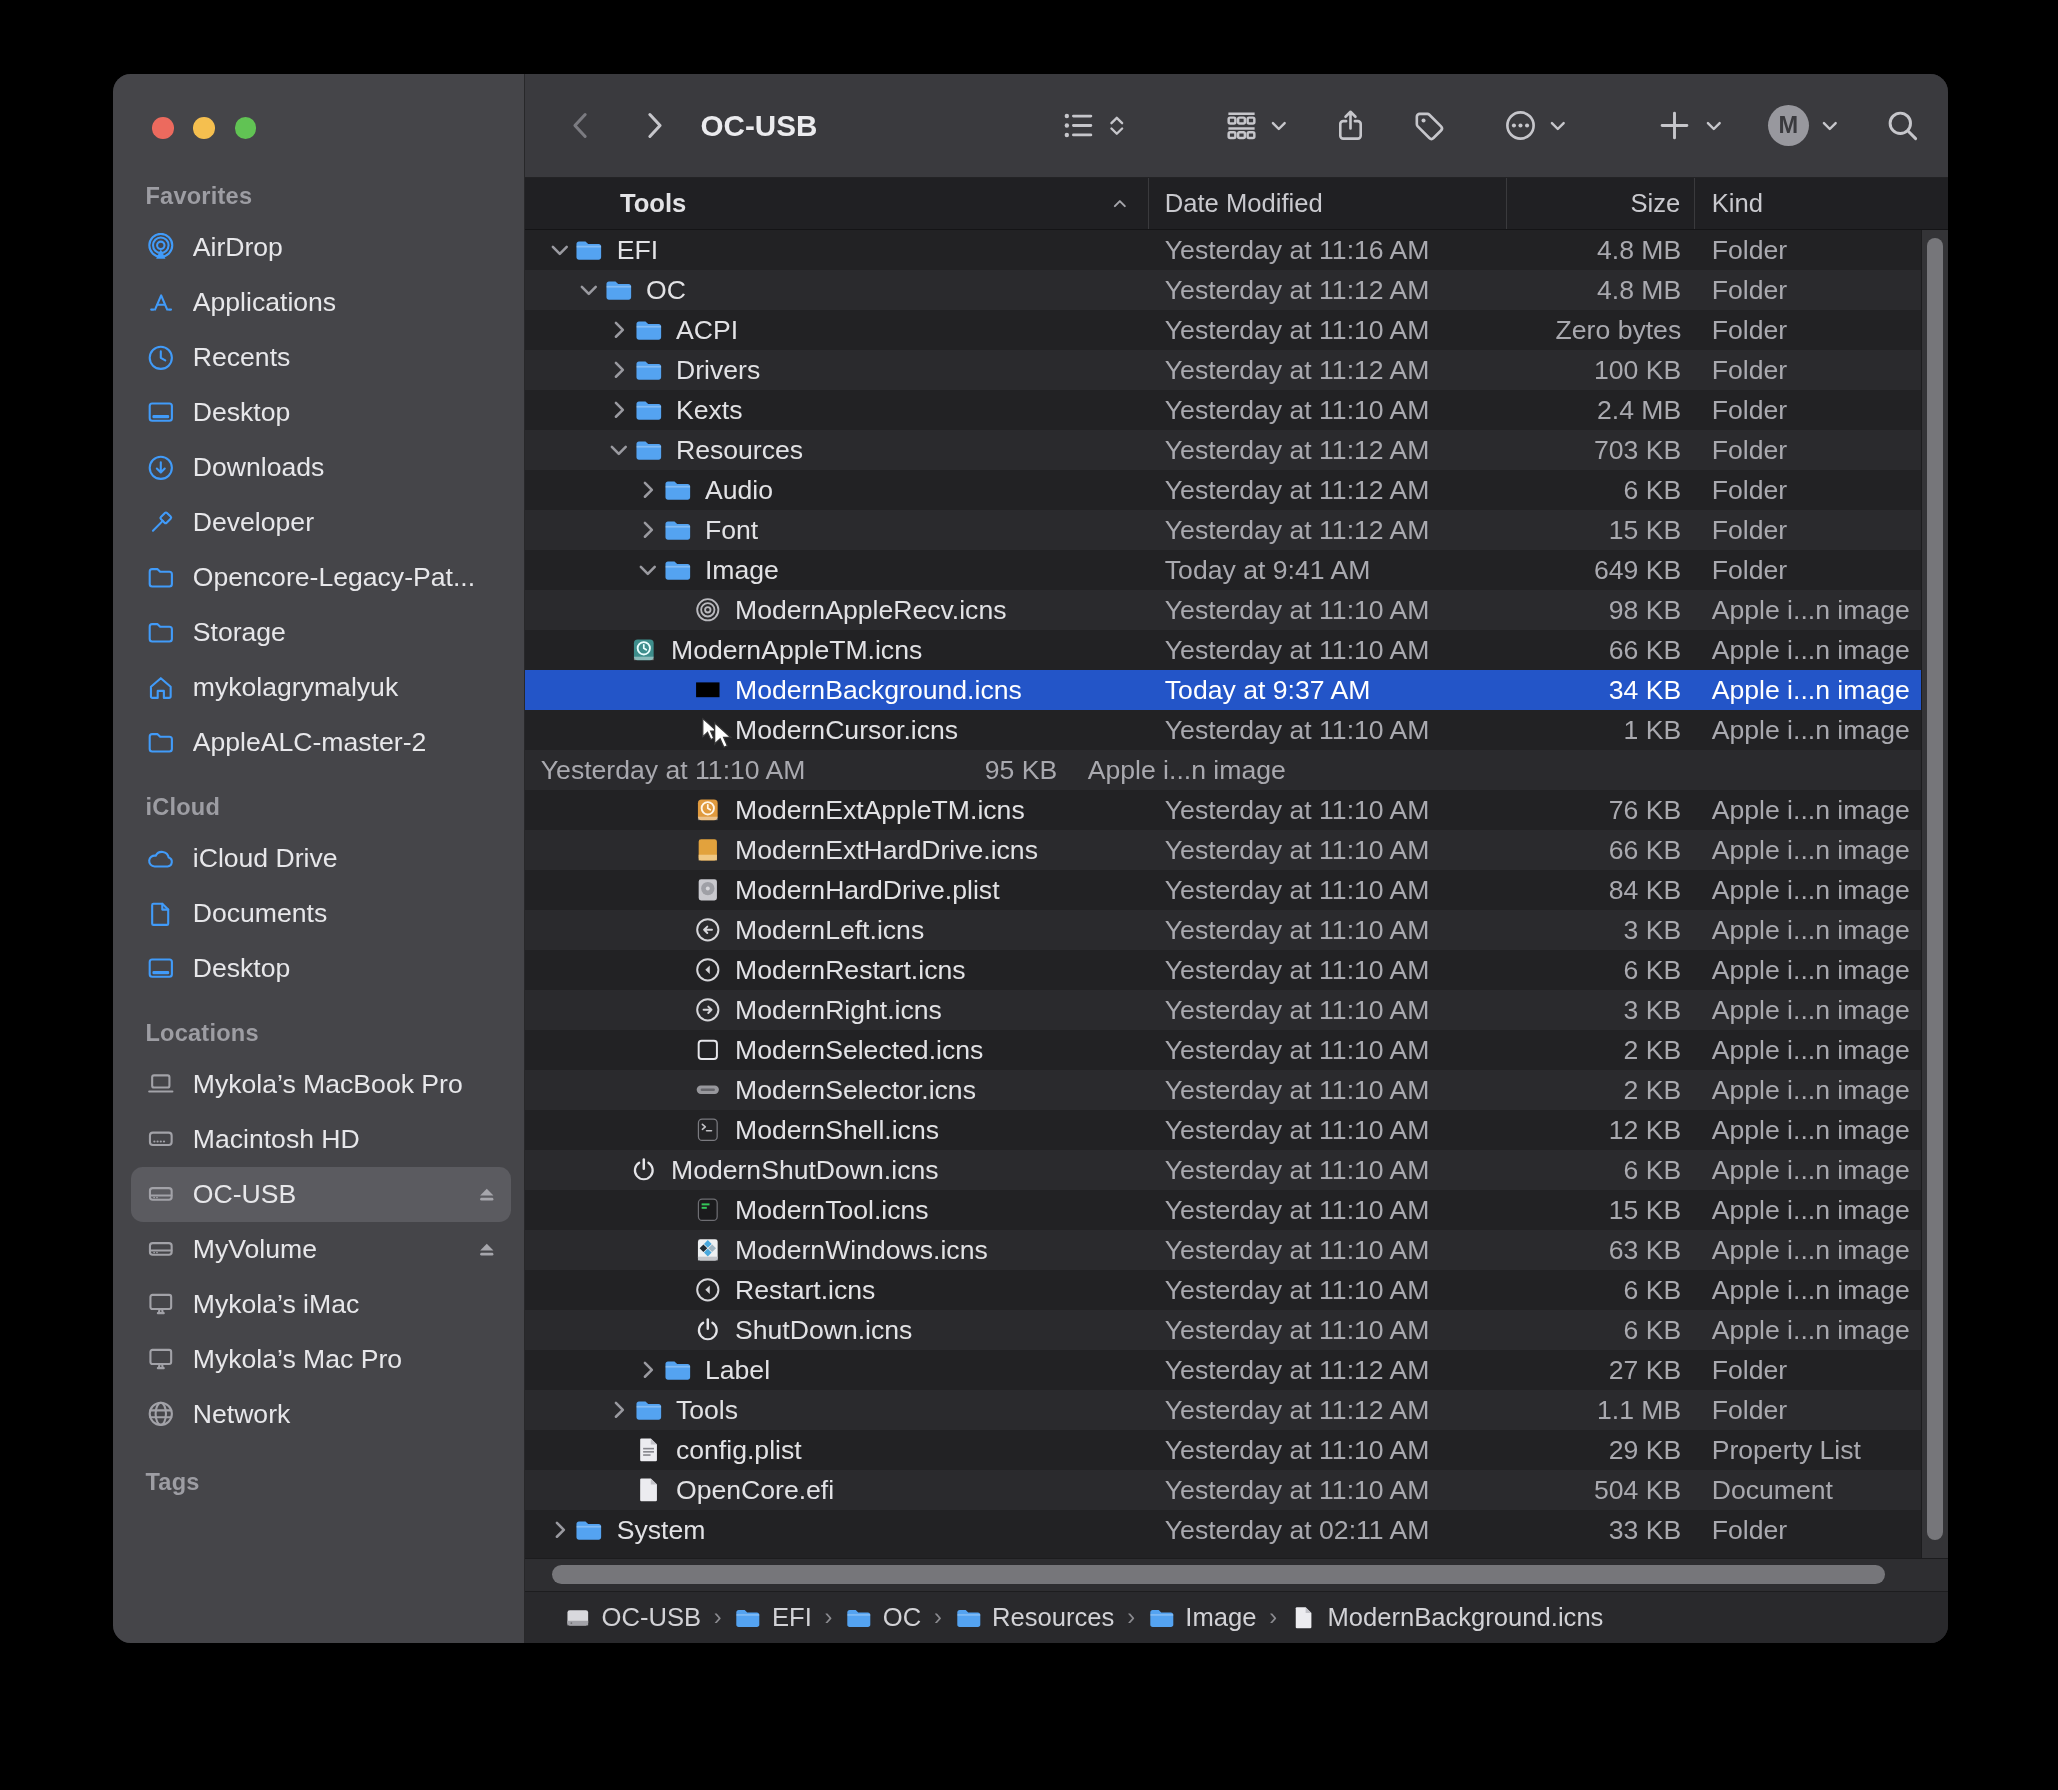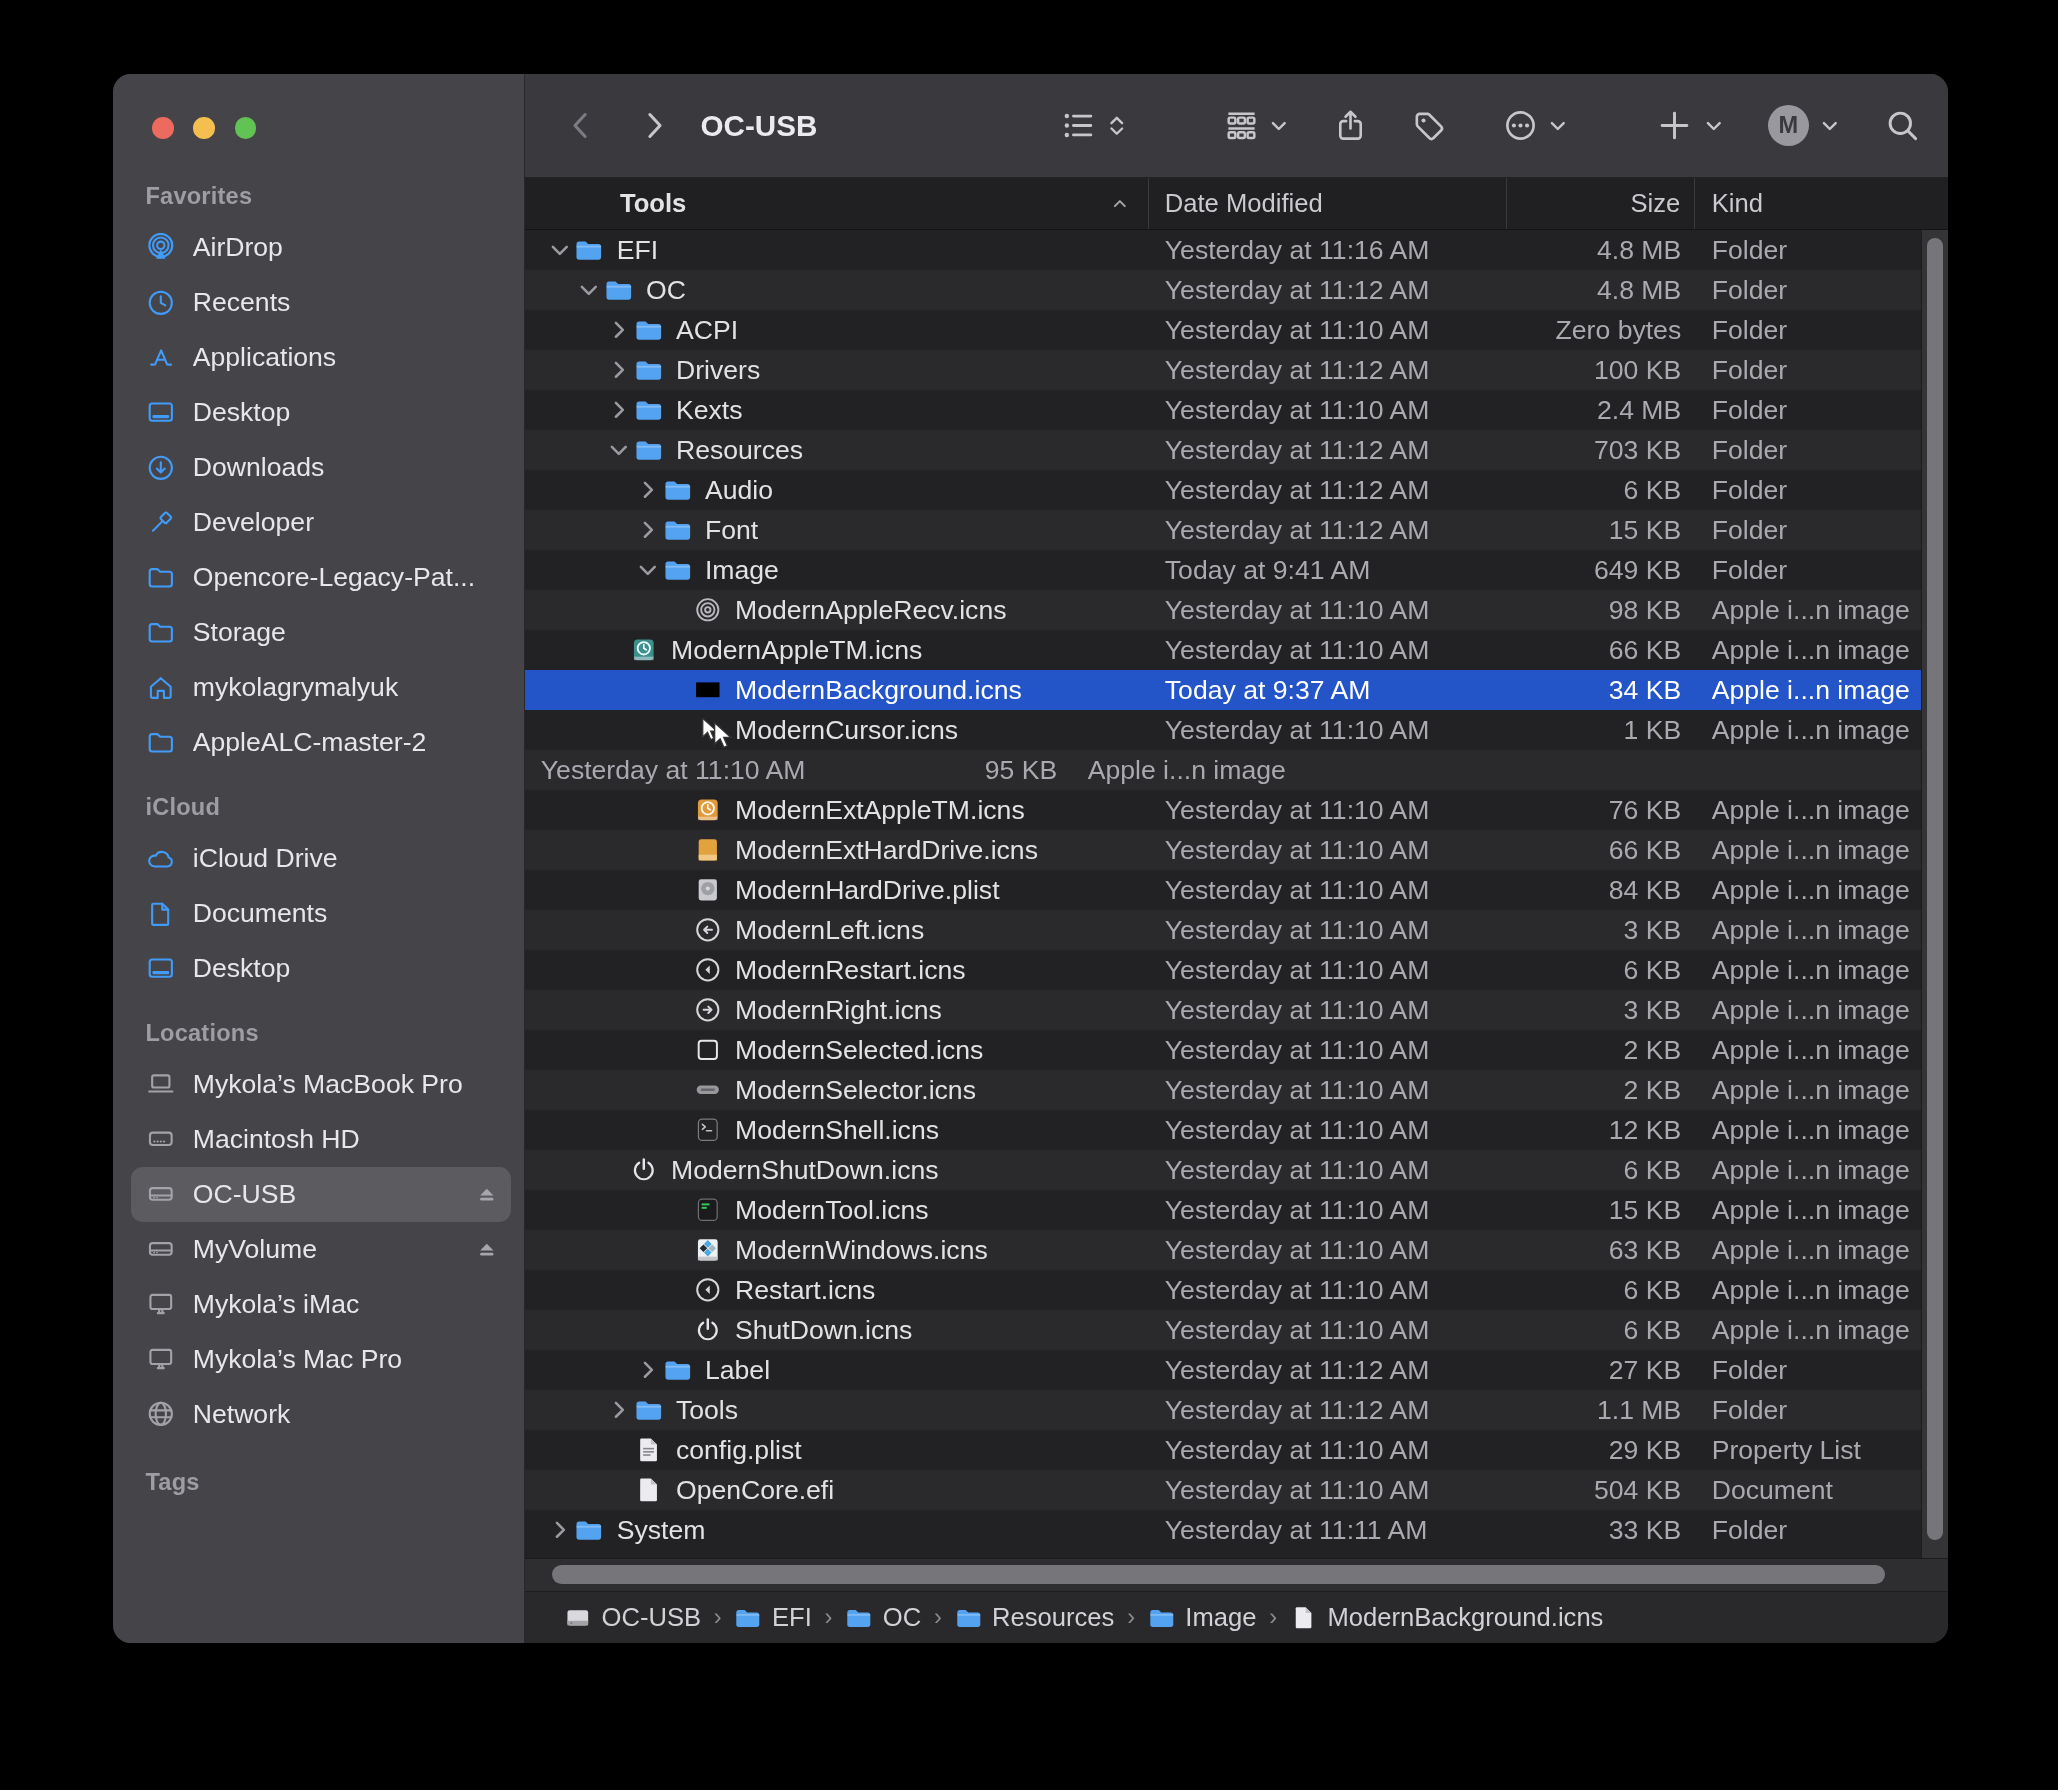--- a/index.html
+++ b/index.html
@@ -118,38 +118,38 @@
                 </g>
                 <path d="M12 13.2l3.8 7.6h-7.6z" fill="currentColor"></path>
               </svg>
             </span>
             <span class="side-label">AirDrop</span>
           </div>
           <div class="side-item">
             <span class="side-icon blue">
               <svg viewBox="0 0 24 24">
                 <g fill="none" stroke="currentColor" stroke-width="1.7" stroke-linecap="round" stroke-linejoin="round">
-                  <circle cx="12" cy="12" r="9"></circle>
-                  <path d="M12 6.8V12l3.6 2.1"></path>
-                </g>
-              </svg>
-            </span>
-            <span class="side-label">Recents</span>
-          </div>
-          <div class="side-item">
-            <span class="side-icon blue">
-              <svg viewBox="0 0 24 24">
-                <g fill="none" stroke="currentColor" stroke-width="1.7" stroke-linecap="round" stroke-linejoin="round">
                   <path d="M7.3 17.5L12.3 6l4.9 11.5"></path>
                   <path d="M9.2 13.6h6.2"></path>
                   <path d="M4.2 17.5h1.9M18.4 17.5h1.9"></path>
                 </g>
               </svg>
             </span>
             <span class="side-label">Applications</span>
+          </div>
+          <div class="side-item">
+            <span class="side-icon blue">
+              <svg viewBox="0 0 24 24">
+                <g fill="none" stroke="currentColor" stroke-width="1.7" stroke-linecap="round" stroke-linejoin="round">
+                  <circle cx="12" cy="12" r="9"></circle>
+                  <path d="M12 6.8V12l3.6 2.1"></path>
+                </g>
+              </svg>
+            </span>
+            <span class="side-label">Recents</span>
           </div>
           <div class="side-item">
             <span class="side-icon blue">
               <svg viewBox="0 0 24 24">
                 <rect x="3" y="4.5" width="18" height="14" rx="2" fill="none" stroke="currentColor" stroke-width="1.7" stroke-linecap="round" stroke-linejoin="round"></rect>
                 <rect x="5.2" y="13.8" width="13.6" height="2.6" rx="1" fill="currentColor"></rect>
               </svg>
             </span>
             <span class="side-label">Desktop</span>
           </div>
@@ -1011,21 +1011,21 @@
                 </svg>
               </span>
               <span class="file-icon">
                 <svg viewBox="0 0 24 24">
                   <path d="M2 7.2c0-1.1.9-2 2-2h5.3l2.2 2.2H20c1.1 0 2 .9 2 2v8.6c0 1.1-.9 2-2 2H4c-1.1 0-2-.9-2-2z" fill="#54a3f1"></path>
                   <path d="M2 8.8h20v1.4H2z" fill="rgba(255,255,255,.28)"></path>
                 </svg>
               </span>
               <span class="c-label">System</span>
             </div>
-            <div class="c-date">Yesterday at 11:11 AM</div>
+            <div class="c-date">Yesterday at 02:11 AM</div>
             <div class="c-size">33 KB</div>
             <div class="c-kind">Folder</div>
           </div>
         </div>
       <div class="gutter">
         <div class="vthumb"></div>
       </div>
     </div>
 
     <div class="hstrip">

